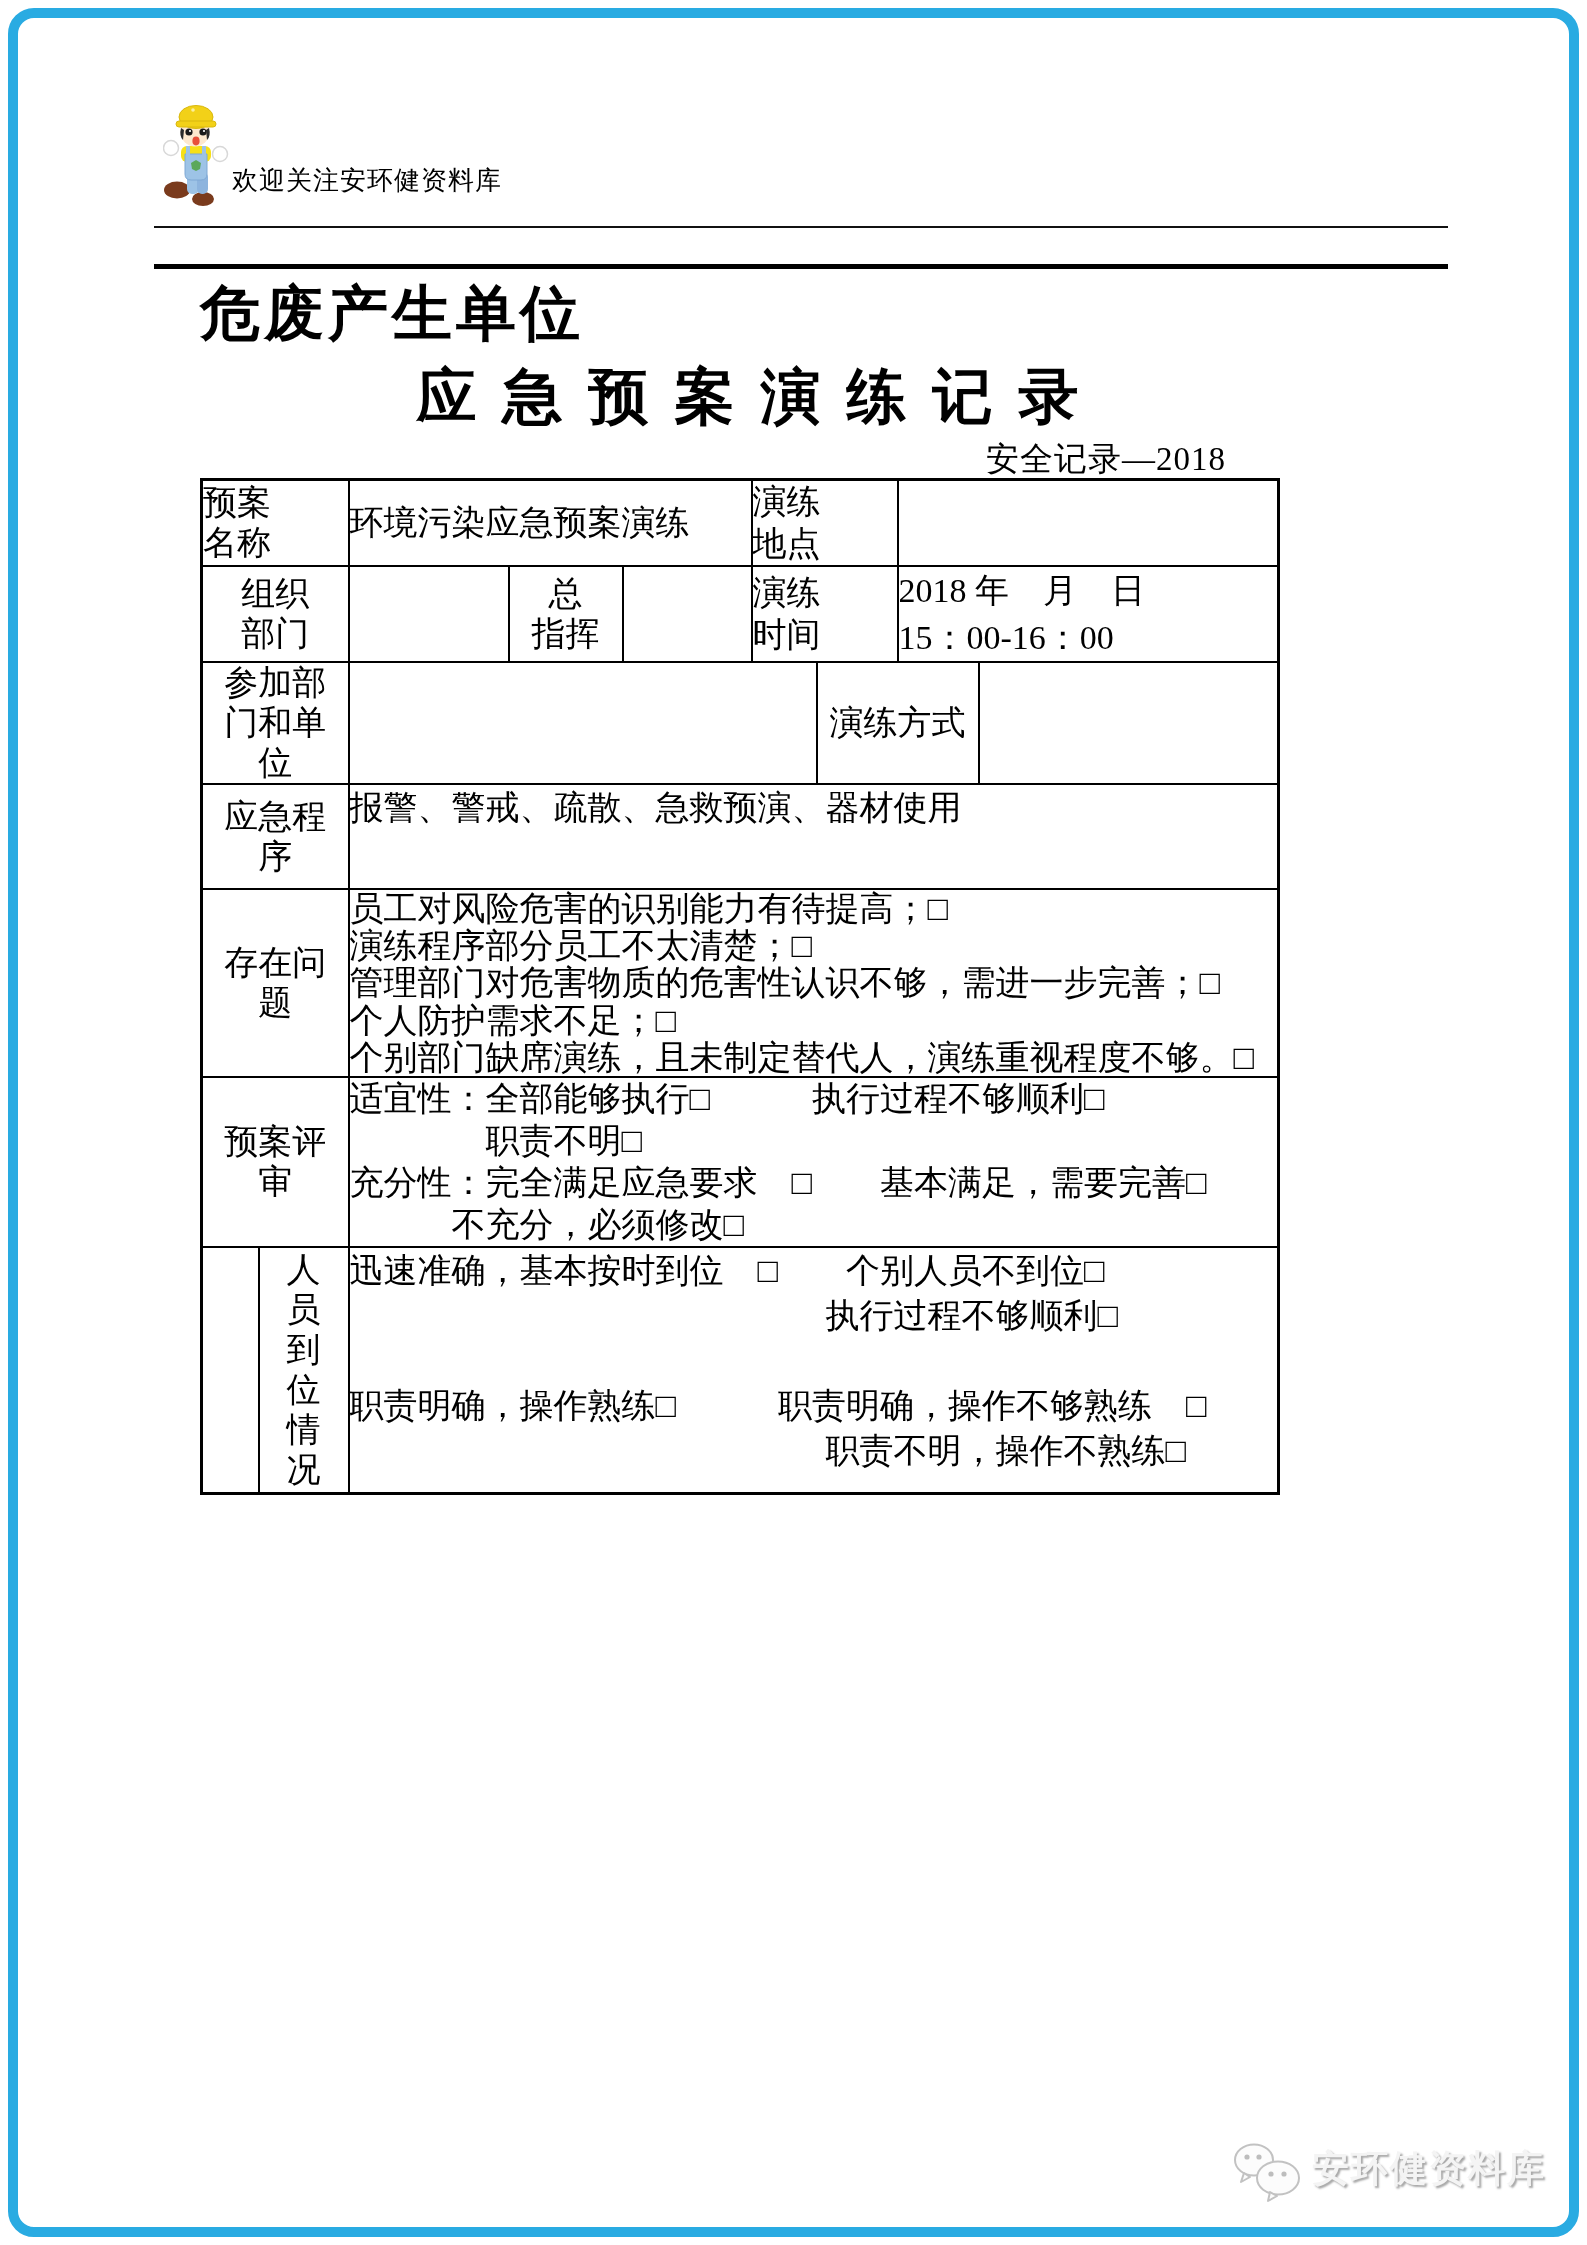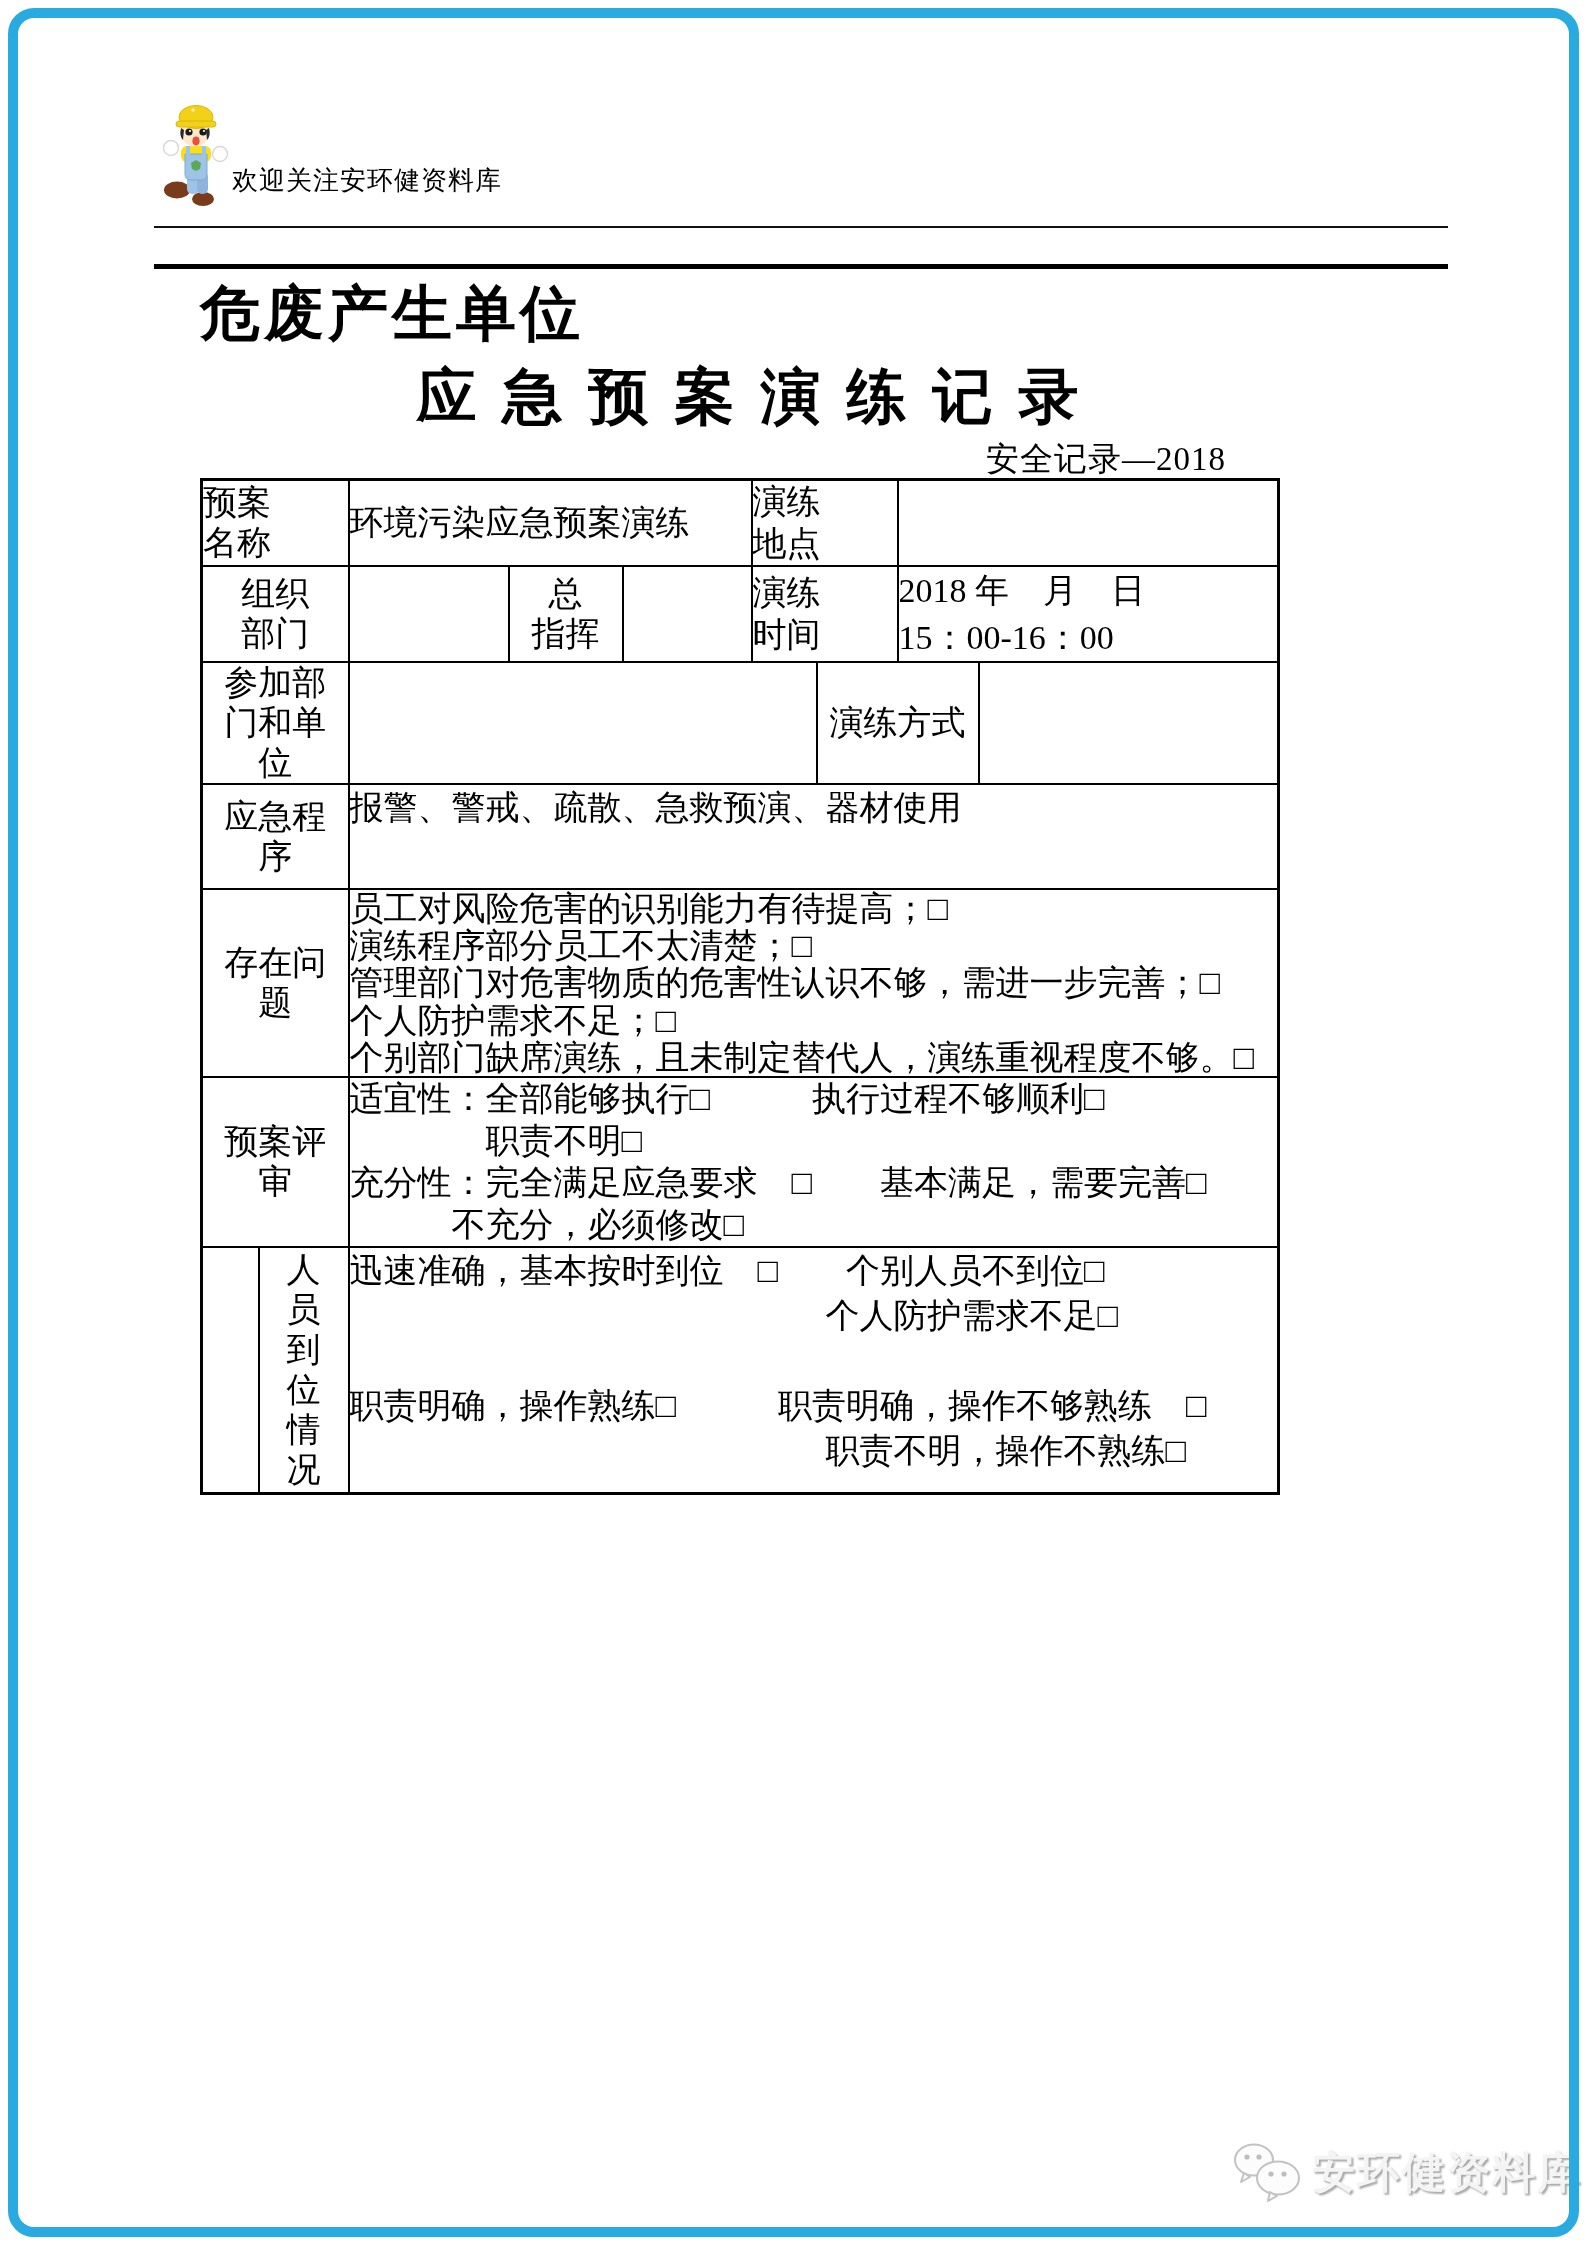--- a/index.html
+++ b/index.html
@@ -51,21 +51,21 @@
   .val-top  { vertical-align:top !important; padding-top:12px; }
   .lh-date [data-line] { line-height:47px; }
   .lh37 [data-line] { line-height:37.2px; }
   .lh42 [data-line] { line-height:42px; }
   .lh45 [data-line] { line-height:45px; }
   .r8lbl { line-height:40px; }
   
   .footer-logo { position:absolute; left:1230px; top:2130px; width:320px; height:80px; }
   .footer-icon { position:absolute; left:0; top:10px; width:76px; height:64px; }
   .footer-text {
-    position:absolute; left:82px; top:14px; font-size:43px; letter-spacing:2px;
+    position:absolute; left:82px; top:14px; font-size:37px; letter-spacing:2px;
     color:#f4f4f4; text-shadow:2px 2px 2px #a8a8a8, -1px -1px 0 #ffffff;
     font-weight:bold; white-space:nowrap;
   }
 </style>
 </head>
 <body>
 
 <div class="sheet">
 
   <svg class="mascot" viewBox="0 0 66 104">
@@ -210,21 +210,21 @@
       <td class="lbl r8lbl">
             <div data-line="">人</div>
             <div data-line="">员</div>
             <div data-line="">到</div>
             <div data-line="">位</div>
             <div data-line="">情</div>
             <div data-line="">况</div>
           </td>
       <td colspan="7" class="val-left val-top lh45">
             <div data-line="">迅速准确，基本按时到位　□　　个别人员不到位□</div>
-            <div data-line="">　　　　　　　　　　　　　　个人防护需求不足□</div>
+            <div data-line="">　　　　　　　　　　　　　　执行过程不够顺利□</div>
             <div data-line="">　</div>
             <div data-line="">职责明确，操作熟练□　　　职责明确，操作不够熟练　□</div>
             <div data-line="">　　　　　　　　　　　　　　职责不明，操作不熟练□</div>
           </td>
     </tr>
   </tbody>
     </table>
 
   <div class="footer-logo">
     <svg class="footer-icon" viewBox="0 0 76 64">

